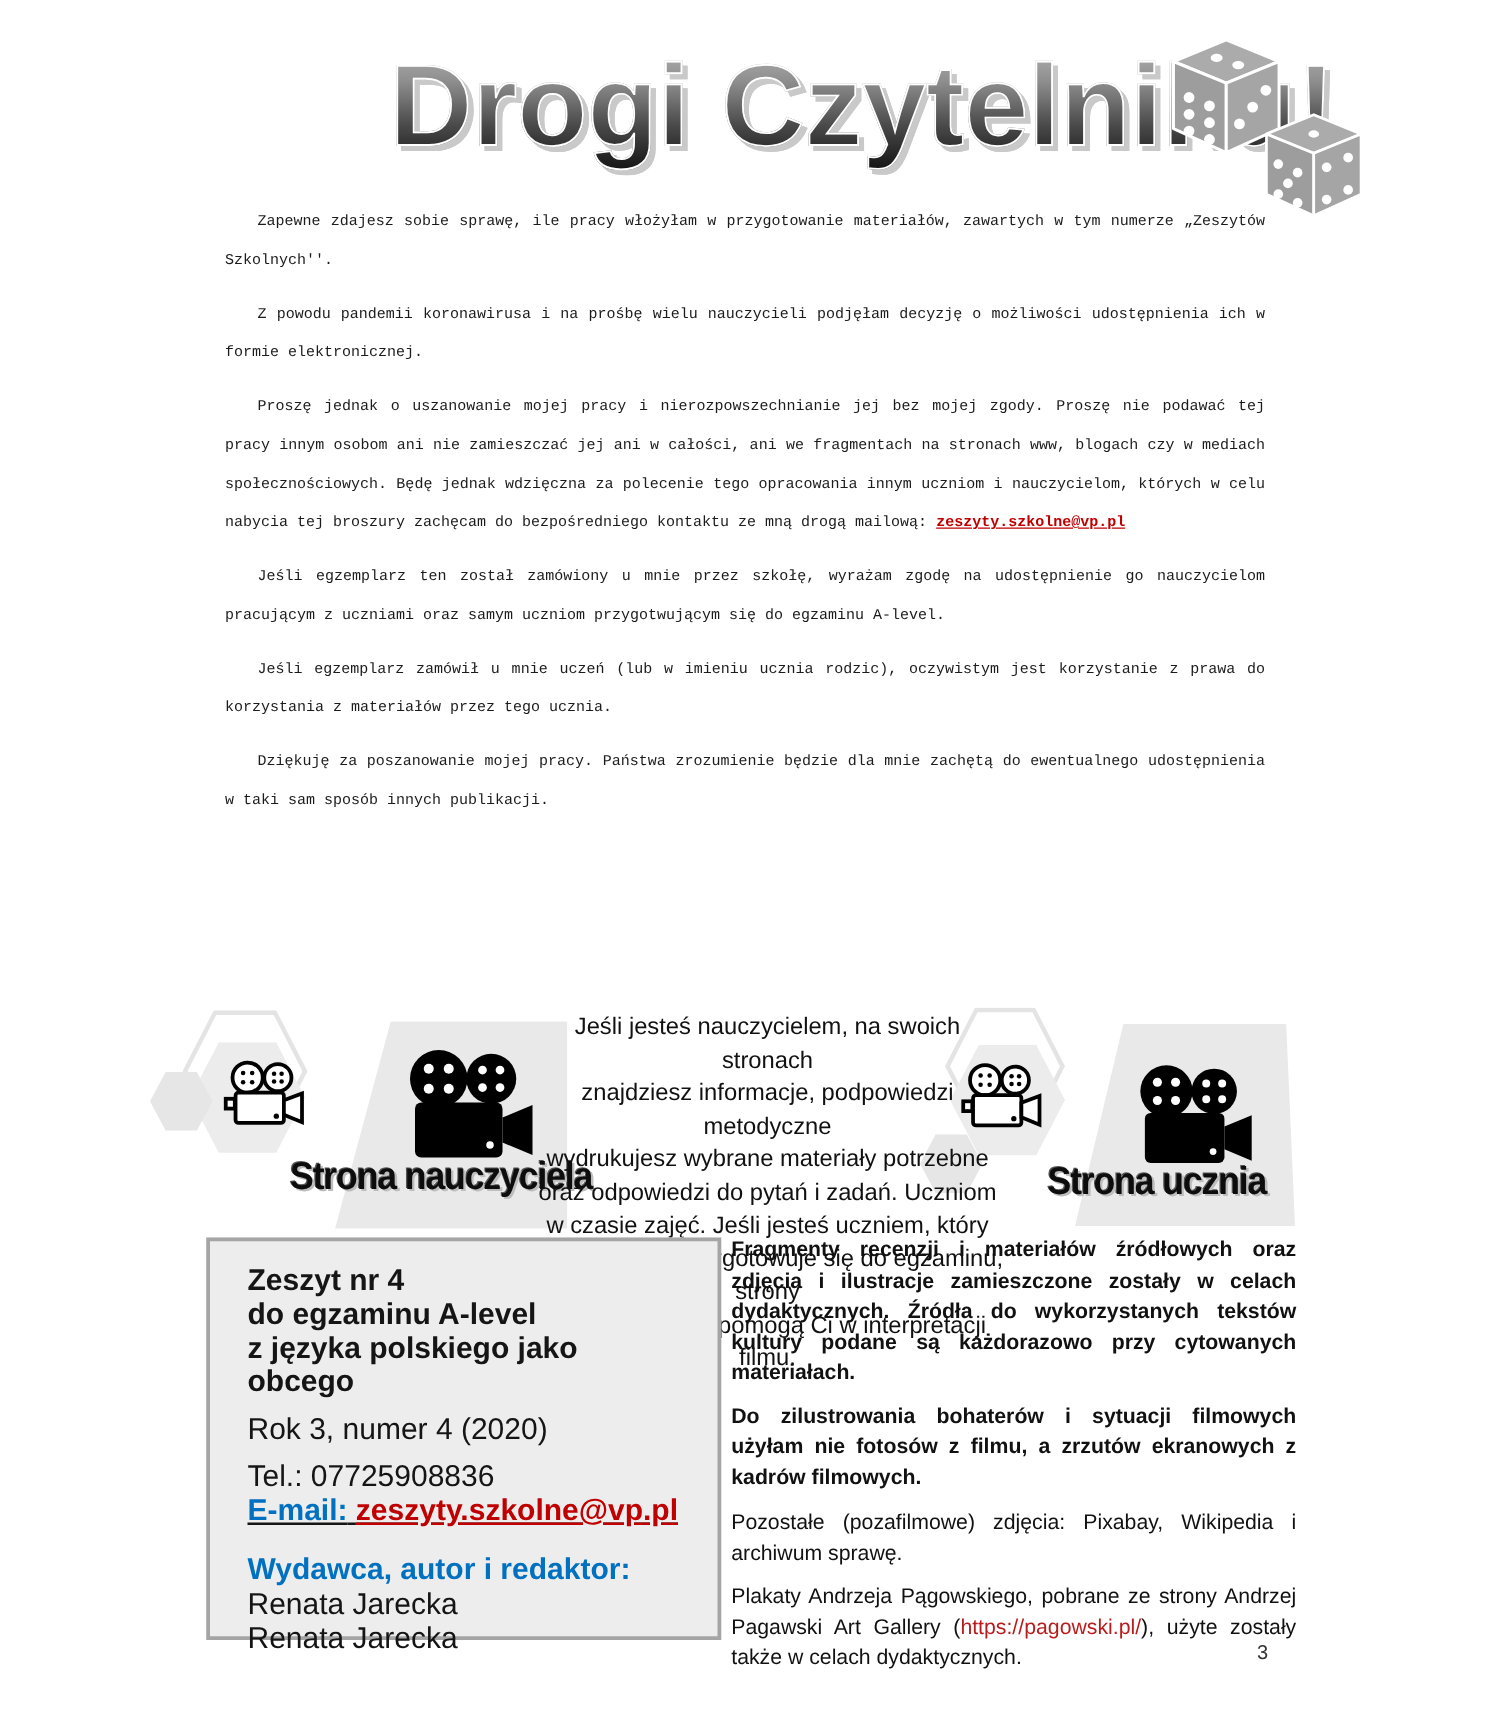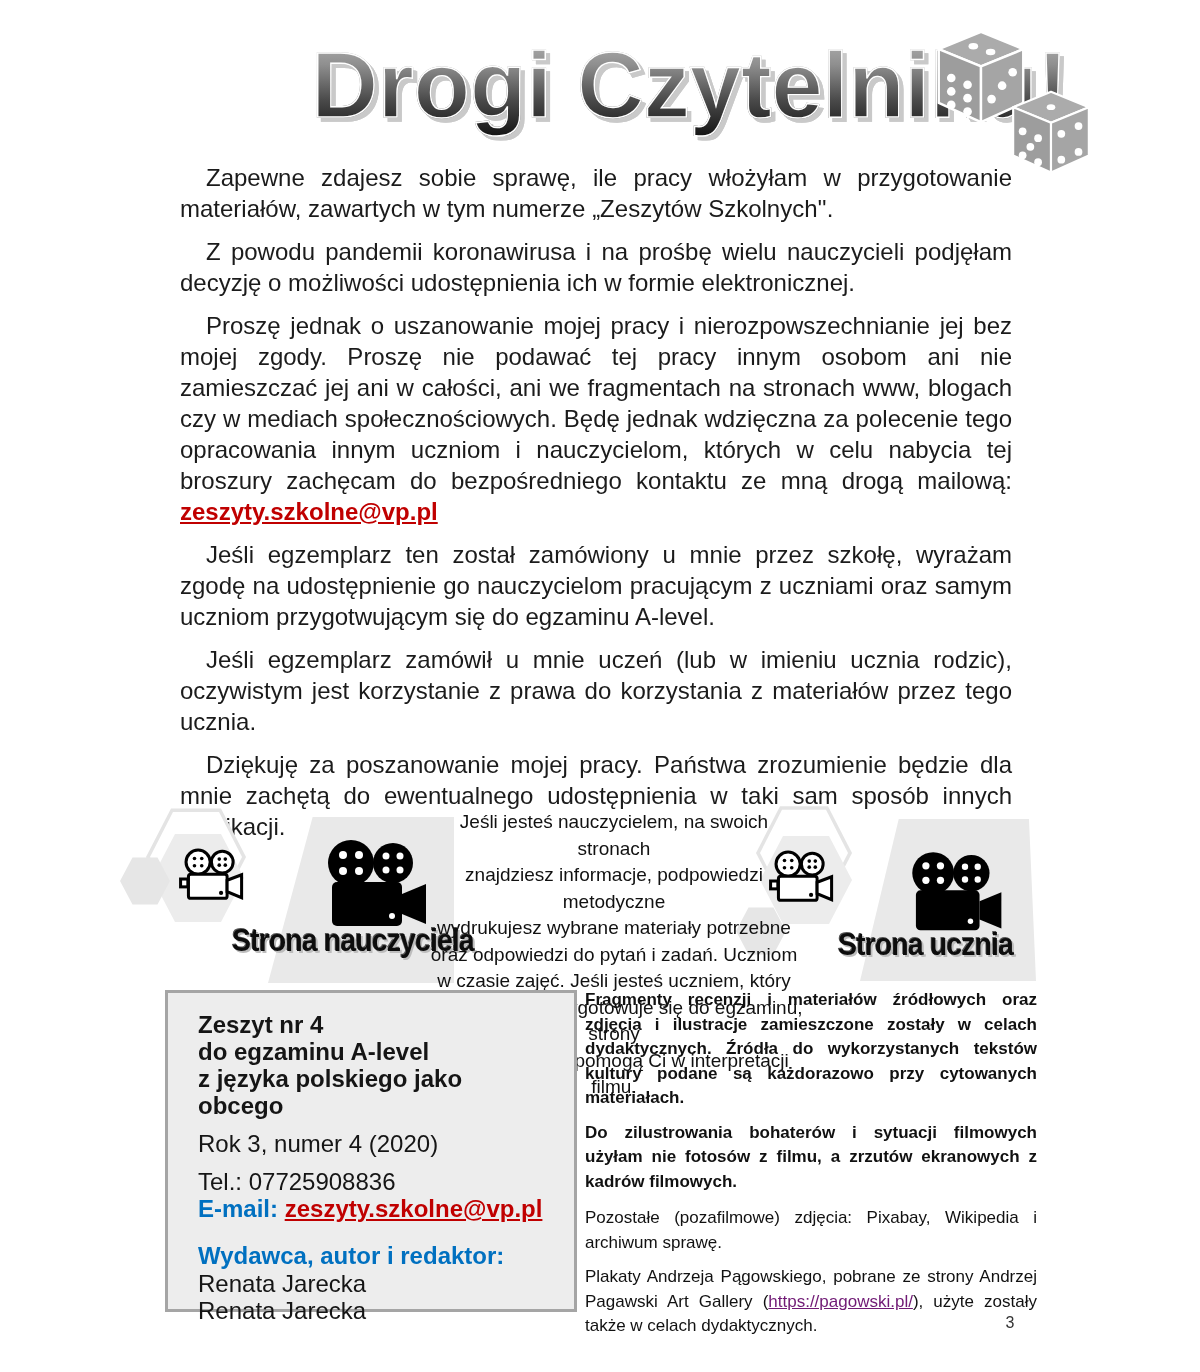--- a/index.html
+++ b/index.html
@@ -22,22 +22,22 @@
     background:linear-gradient(180deg,#b5b5b5 0%,#8f8f8f 30%,#4a4a4a 65%,#141414 100%);
     -webkit-background-clip:text;background-clip:text;
     color:transparent;
     -webkit-text-stroke:1.5px #ffffff;
     filter:drop-shadow(4px 4px 0px #c9c9c9);
   }
   .dice{position:absolute;}
   
   .letter{
     position:absolute;left:180px;top:162px;width:832px;
-    font-family:Liberation Sans, sans-serif;
-    font-size:24px;line-height:31px;color:#1b1b1b;
+    font-family:Liberation Mono, monospace;
+    font-size:12px;line-height:31px;color:#1b1b1b;
   }
   .letter p{margin:0 0 12px 0;text-indent:26px;text-align:justify;}
   .red-link{color:#c00000;font-weight:bold;text-decoration:underline;cursor:pointer;}
   
   .band{position:absolute;left:0;top:795px;width:1200px;height:200px;}
   .hex{position:absolute;clip-path:polygon(25% 5%,75% 5%,100% 50%,75% 95%,25% 95%,0 50%);}
   .hex-outline-inner{position:absolute;inset:4px;background:#ffffff;clip-path:polygon(25% 5%,75% 5%,100% 50%,75% 95%,25% 95%,0 50%);}
   .banner{position:absolute;background:#e9e9e9;}
   .banner-left{left:268px;top:22px;width:186px;height:166px;clip-path:polygon(24% 0,100% 0,100% 100%,0 100%);}
   .banner-right{left:860px;top:24px;width:176px;height:162px;clip-path:polygon(22% 0,96% 0,100% 100%,0 100%);}
@@ -60,33 +60,33 @@
   .info-box{
     position:absolute;left:165px;top:990px;width:412px;height:322px;
     box-sizing:border-box;
     background:#ededed;border:3px solid #a5a5a5;
     padding:18px 20px 0 30px;
     font-size:24px;color:#151515;
   }
   .info-box .bold-line{font-weight:bold;line-height:27px;}
   .info-issue{margin-top:11px;line-height:27px;}
   .info-tel{margin-top:11px;line-height:27px;}
-  .info-email{line-height:27px;}
+  .info-email{line-height:27px;text-decoration:underline;}
   .blue-label{color:#0070c0;font-weight:bold;}
   .info-publisher{margin-top:20px;}
   .info-box .name-line{line-height:27px;}
   .credits{
     position:absolute;left:585px;top:988px;width:452px;
     font-size:17px;line-height:24.5px;color:#111111;
     font-family:"Liberation Sans",sans-serif;
   }
   .credits p{margin:0 0 10px 0;text-align:justify;}
   .credits .bold{font-weight:bold;}
   .credits .tight{margin-bottom:12px;}
-  .blue-link{color:#701a75;text-decoration:underline;cursor:pointer;}
+  .blue-link{color:#b91c1c;cursor:pointer;}
   .page-number{position:absolute;left:990px;top:1314px;width:40px;text-align:center;font-size:16px;color:#333333;}
 </style>
 </head>
 <body>
 
 <div class="page">
 
   <div class="title-wrap">
     <span class="title-text">Drogi Czytelniku!</span>
   </div>

